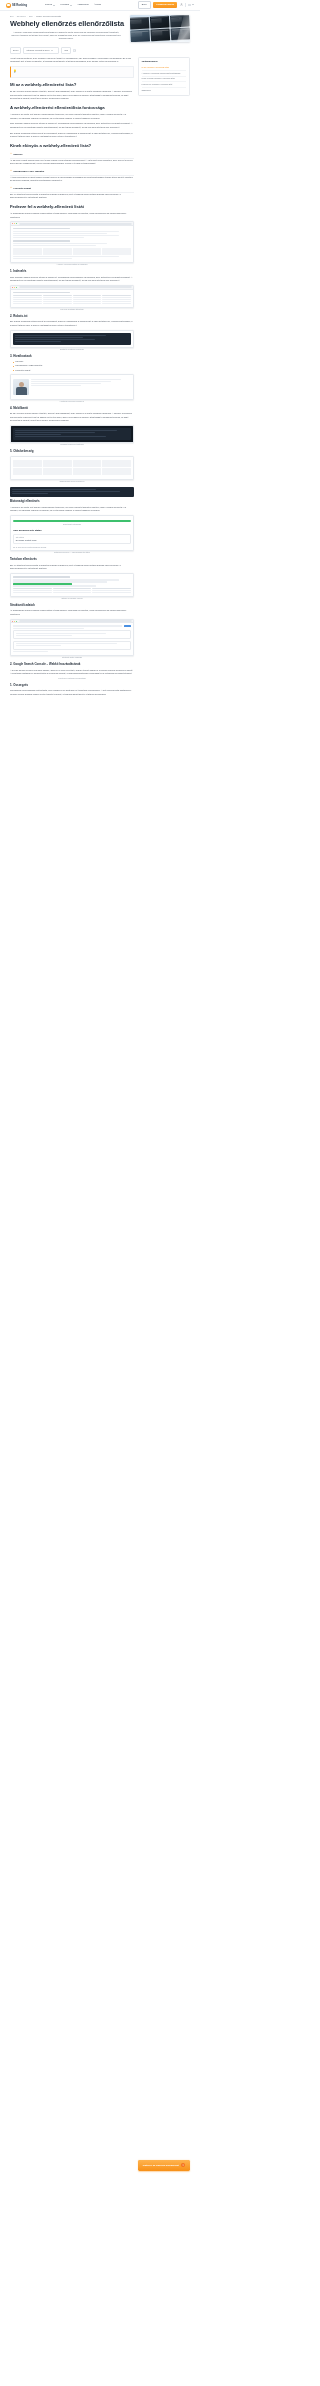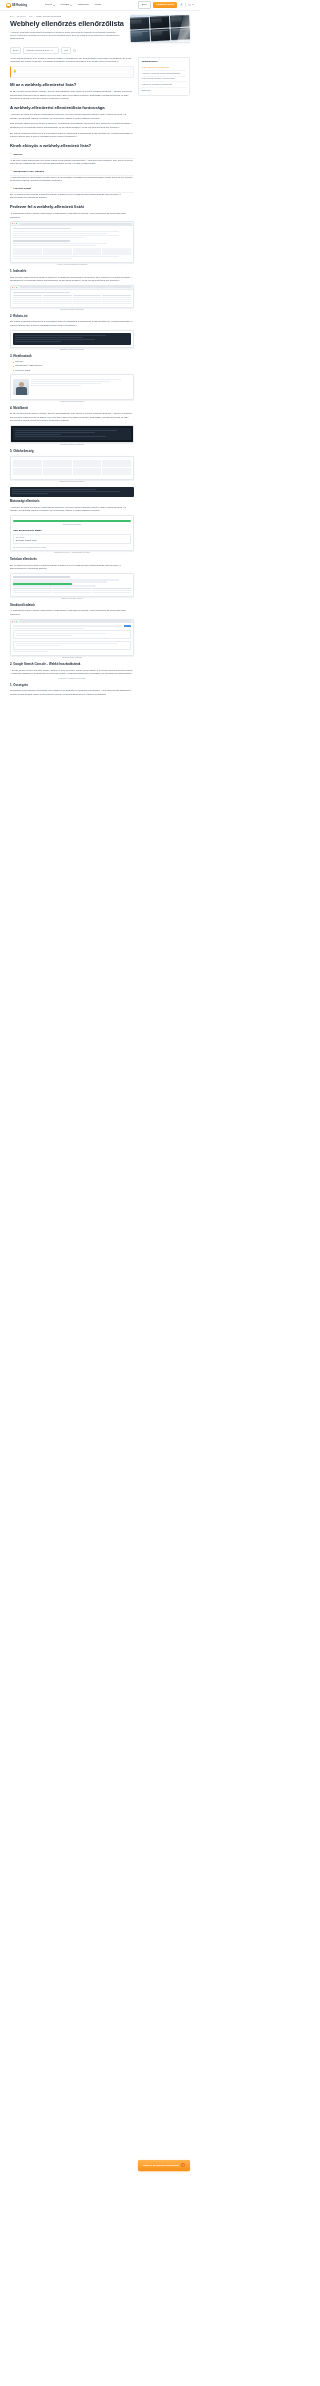--- a/index.html
+++ b/index.html
@@ -44,21 +44,21 @@
   }
   .nav-user { width:3px; height:3px; }
   .nav-user svg{ display:block; }
   .divider-v { width:0.3px; height:4px; background:#e3e7ec; }
   .flag { width:3.2px; height:2.3px; border-radius:0.3px; overflow:hidden; display:flex; flex-direction:column; border:0.2px solid #dfe3e8;}
   .flag i { flex:1; display:block; }
   .flag .r{ background:#cd2a3e; } .flag .w{ background:#fff; } .flag .g{ background:#436f4d; }
   .flag-wrap{ display:flex; align-items:center; gap:0.7px; }
 
   
-  .hero { padding:4px 10px 4px 10px; background:#fff; display:flex; gap:6px; }
+  .hero { padding:4px 10px 4px 10px; background:#fff; display:flex; gap:6px;text-align:center; }
   .hero-left { flex:1; min-width:0; }
   .breadcrumb { display:flex; gap:1.4px; align-items:center; font-size:1.7px; color:#98a1ab; margin-bottom:2.2px; flex-wrap:wrap;}
   .breadcrumb .sep { color:#c3c9d0; }
   .breadcrumb .cur { color:#6d7680; }
   h1.hero-title {
     font-size:7.4px; line-height:1.12; font-weight:700; color:#1d2733;
     letter-spacing:-0.12px; margin-bottom:2.6px;
   }
   .hero-sub { font-size:2.05px; line-height:1.65; color:#5a6470; max-width:112px; }
   .hero-art {

